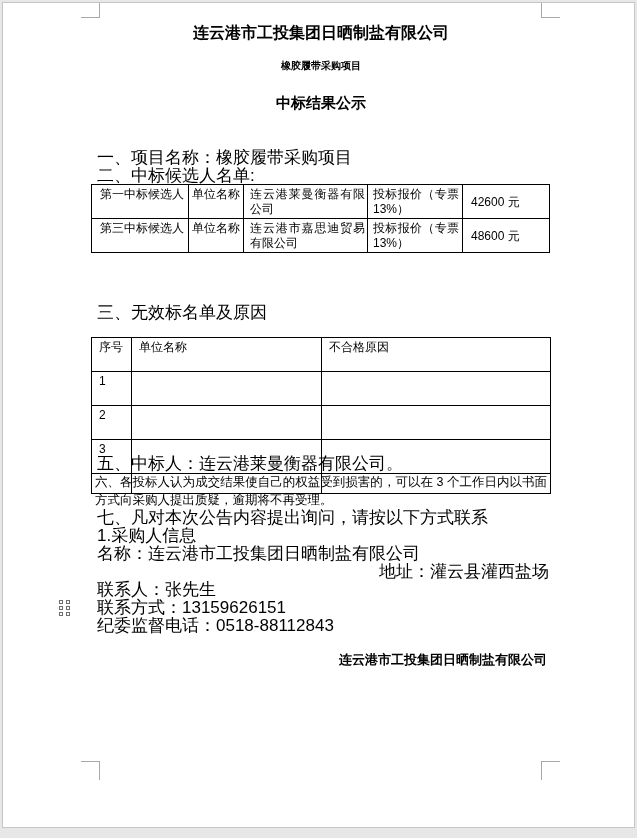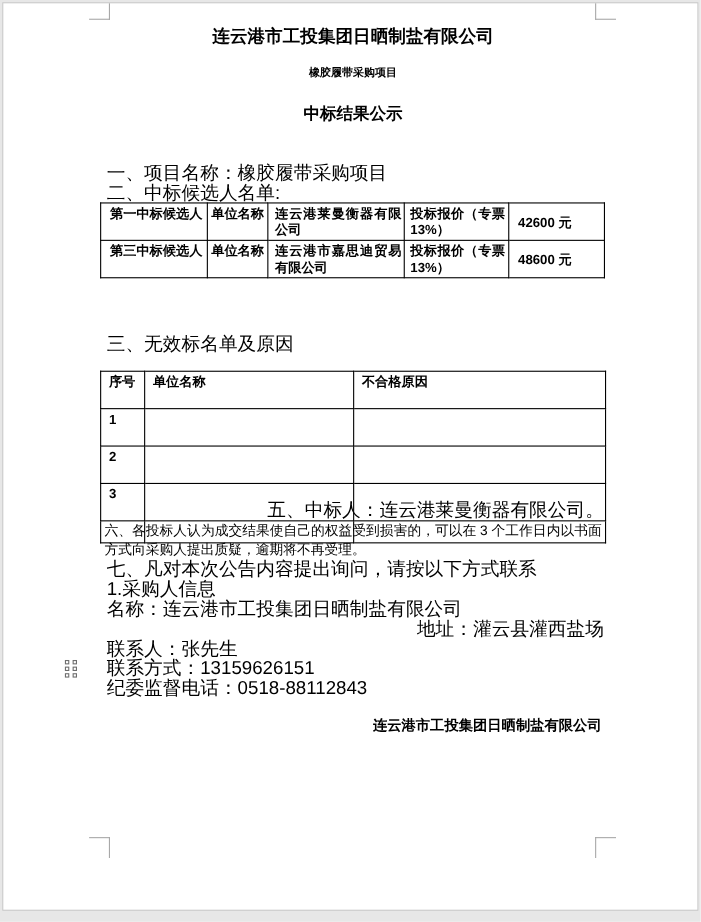--- a/index.html
+++ b/index.html
@@ -16,21 +16,21 @@
   .mark.br{left:538px;top:758px;width:18px;height:18px;border-left:1px solid #a8a8a8;border-top:1px solid #a8a8a8;}
   
   .title{position:absolute;left:92px;width:452px;text-align:center;font-weight:bold;}
   .title.t1{top:20px;font-size:16px;}
   .title.t2{top:56px;font-size:10px;}
   .title.t3{top:91px;font-size:15px;}
   
   .line{position:absolute;left:94px;width:452px;font-size:17px;line-height:18px;white-space:nowrap;}
   .para{position:absolute;left:92px;width:452px;font-size:12.5px;line-height:18px;text-align:justify;}
   
-  table{position:absolute;border-collapse:collapse;table-layout:fixed;font-weight:bold;}
+  table{position:absolute;border-collapse:collapse;table-layout:fixed;}
   td{border:1px solid #000;font-size:12px;line-height:15px;vertical-align:top;overflow:hidden;padding:2px 2px 1px 6px;}
   .t-candidates{left:88px;top:181px;width:458px;}
   .t-candidates td.c1{padding-left:8px;}
   .t-candidates td.c2{padding-left:3px;padding-right:1px;}
   .t-candidates td.c3{padding-left:6px;text-align:justify;}
   .t-candidates td.c4{padding-left:5px;padding-right:3px;text-align:justify;}
   .t-candidates td.c5{padding-left:8px;vertical-align:middle;}
   .t-candidates tr{height:33px;}
   .t-invalid{left:88px;top:334px;width:459px;}
   .t-invalid td{line-height:14px;padding:2px 2px 17px 7px;}
@@ -122,21 +122,21 @@
         <td></td>
       </tr>
       <tr class="r4">
         <td></td>
         <td></td>
         <td></td>
       </tr>
     </tbody>
       </table>
 
-    <div class="line" style="top:452px;text-align:right;">五、中标人：连云港莱曼衡器有限公司。</div>
+    <div class="line" style="top:452px;">五、中标人：连云港莱曼衡器有限公司。</div>
     <div class="para" style="top:470px;">六、各投标人认为成交结果使自己的权益受到损害的，可以在 3 个工作日内以书面方式向采购人提出质疑，逾期将不再受理。</div>
     <div class="line" style="top:506px;">七、凡对本次公告内容提出询问，请按以下方式联系</div>
     <div class="line" style="top:524px;">1.采购人信息</div>
     <div class="line" style="top:542px;">名称：连云港市工投集团日晒制盐有限公司</div>
     <div class="line" style="top:560px;text-align:right;">地址：灌云县灌西盐场</div>
     <div class="line" style="top:578px;">联系人：张先生</div>
     <div class="line" style="top:596px;">联系方式：13159626151</div>
     <div class="line" style="top:614px;">纪委监督电话：0518-88112843</div>
 
     <div class="handle">

